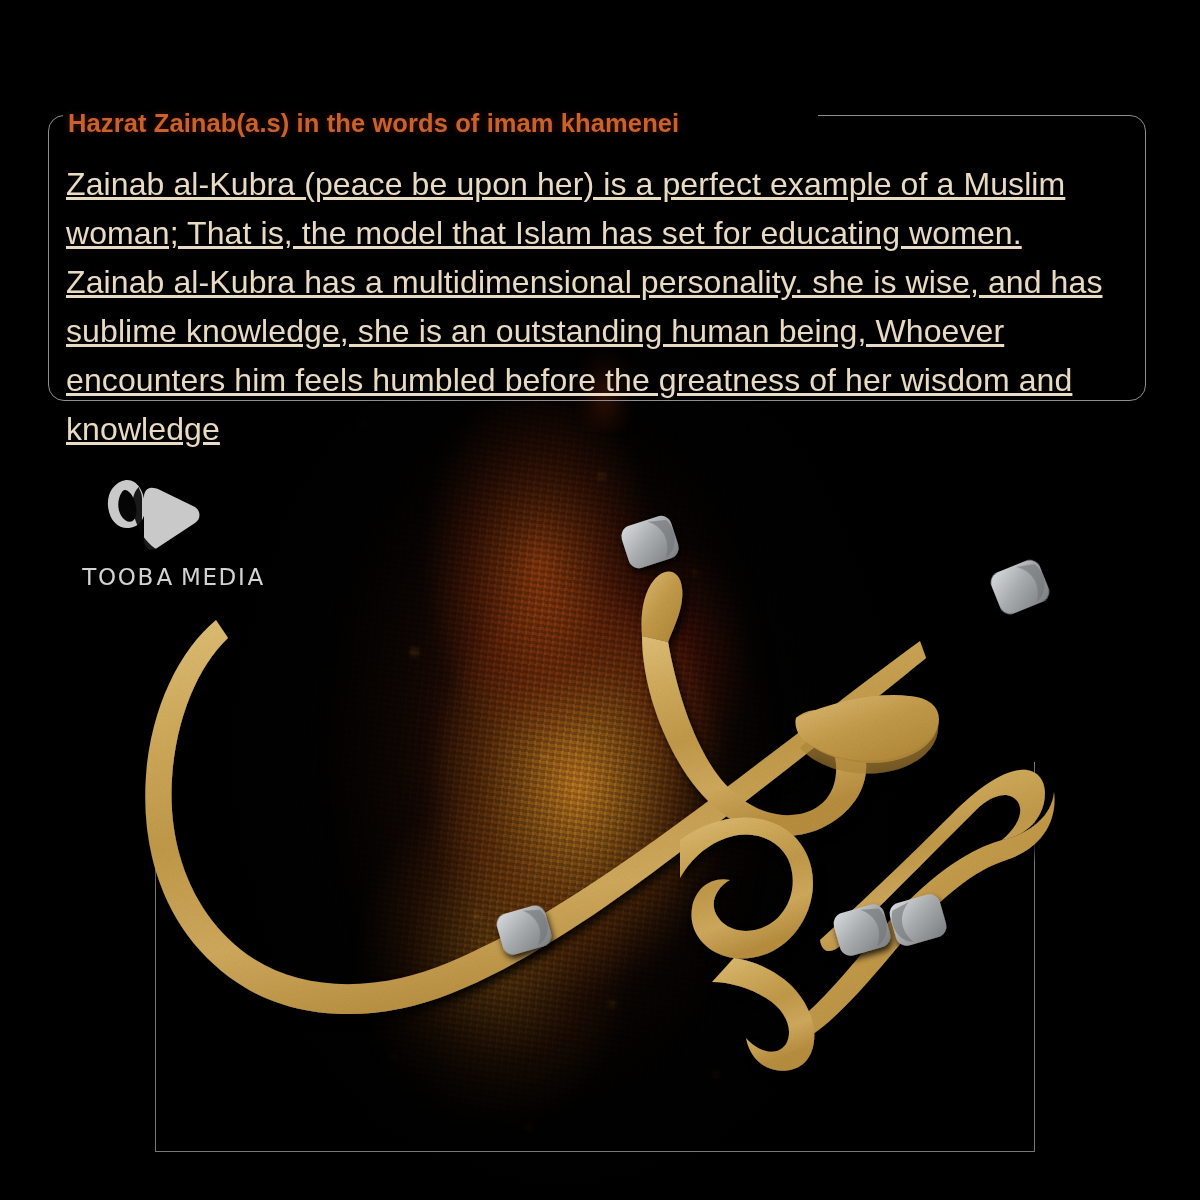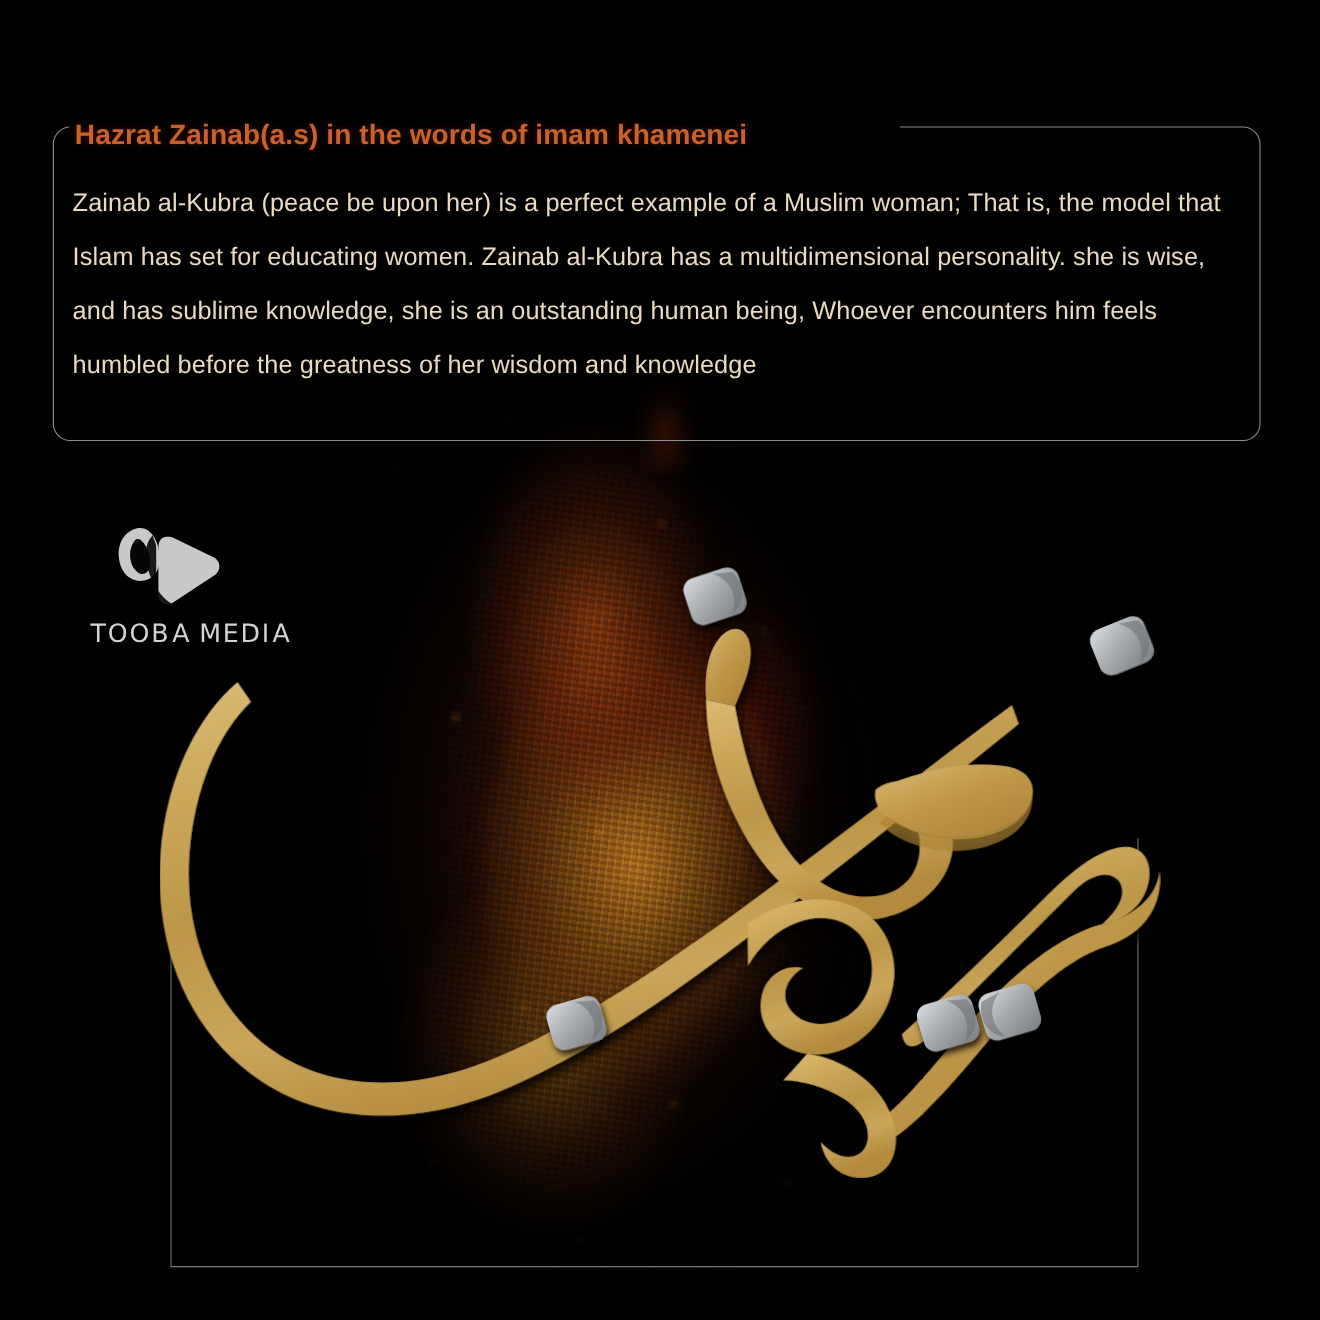--- a/index.html
+++ b/index.html
@@ -124,24 +124,25 @@
     letter-spacing:.1px;
     white-space:nowrap;
     z-index:4;
     text-shadow:0 0 6px rgba(200,70,20,.35);
     margin-top:13px;
   }
   .quote-body {
     position:absolute;
     left:66px; top:160px;
     width:1060px;
-    font-size:23px;
+    font-size:32px;
     line-height:49px;
     color:#e9dac2;
     letter-spacing:.1px;
+    text-decoration:underline;
   }
 
   
   .logo-wrap {
     position:absolute;
     left:78px; top:478px;
     width:200px; height:130px;
   }
   .logo-mark { position:absolute; left:18px; top:0; width:110px; height:78px; }
   .logo-text {

